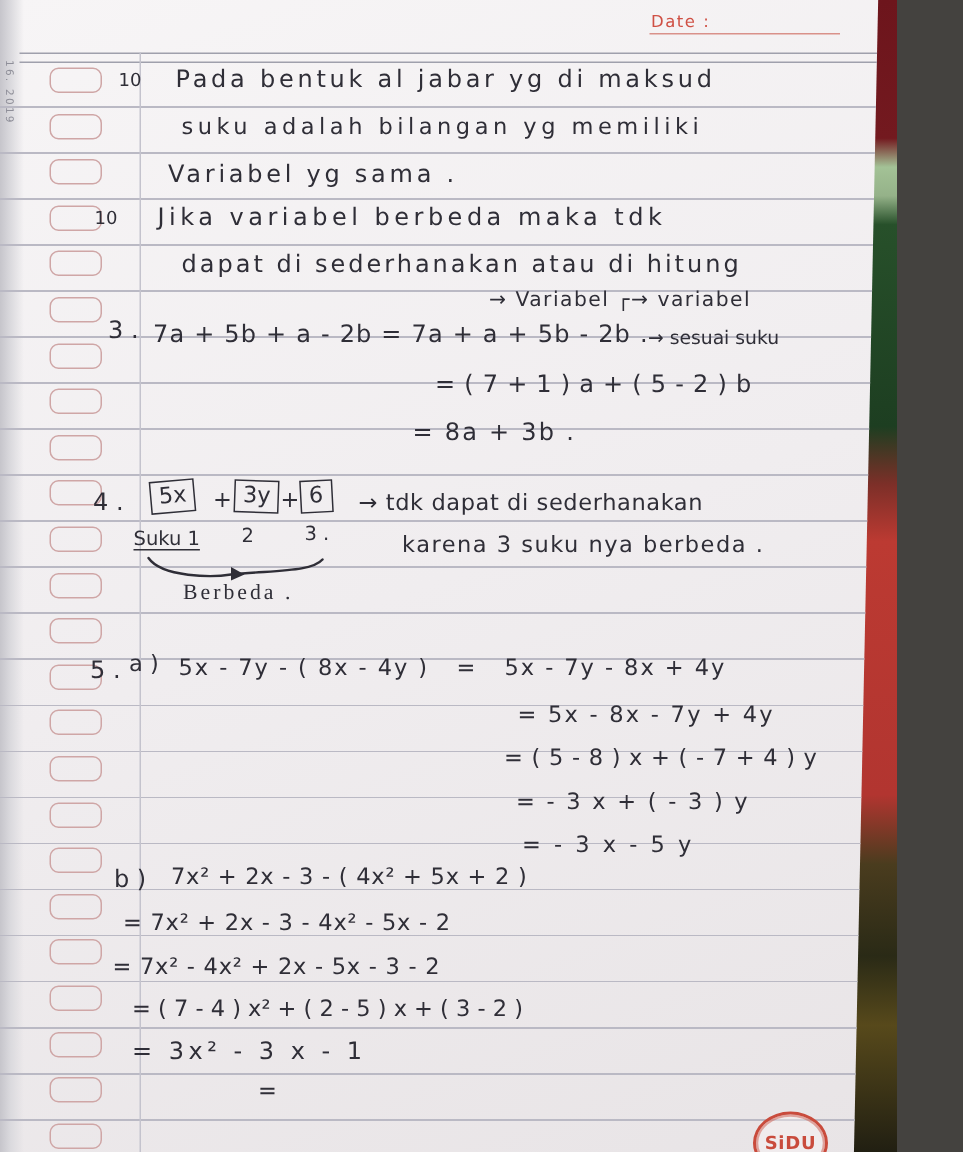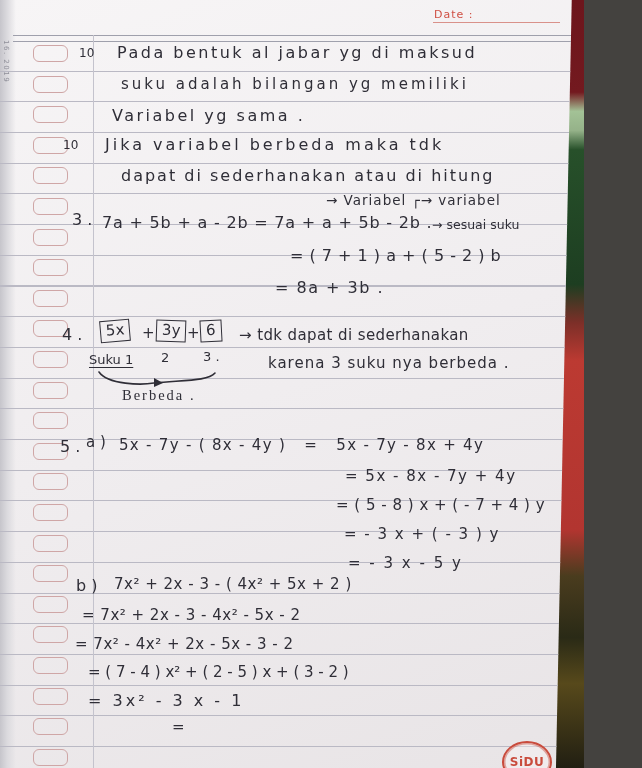--- a/index.html
+++ b/index.html
@@ -1,17 +1,17 @@
 <!DOCTYPE html>
 <html><head>
 <meta charset="utf-8">
 <style>
   html,body{margin:0;padding:0;background:#44423f;}
   .stage{position:relative;width:584px;height:768px;overflow:hidden;
-         font-family:"DejaVu Sans",sans-serif;}
+         font-family:"DejaVu Sans",sans-serif;padding-left:14px;}
   
   .backdrop{position:absolute;inset:0;
     background:linear-gradient(180deg,
       #6d151c 0%, #73191f 12%,
       #a3c296 14.5%, #95b289 17%,
       #27502a 19.5%, #1d3e21 37%,
       #7c2f28 42%,
       #bc3a32 47%, #b23530 69%,
       #4a3c1e 75%, #2a2a16 83%,
       #57491b 89%, #211f12 100%);}

